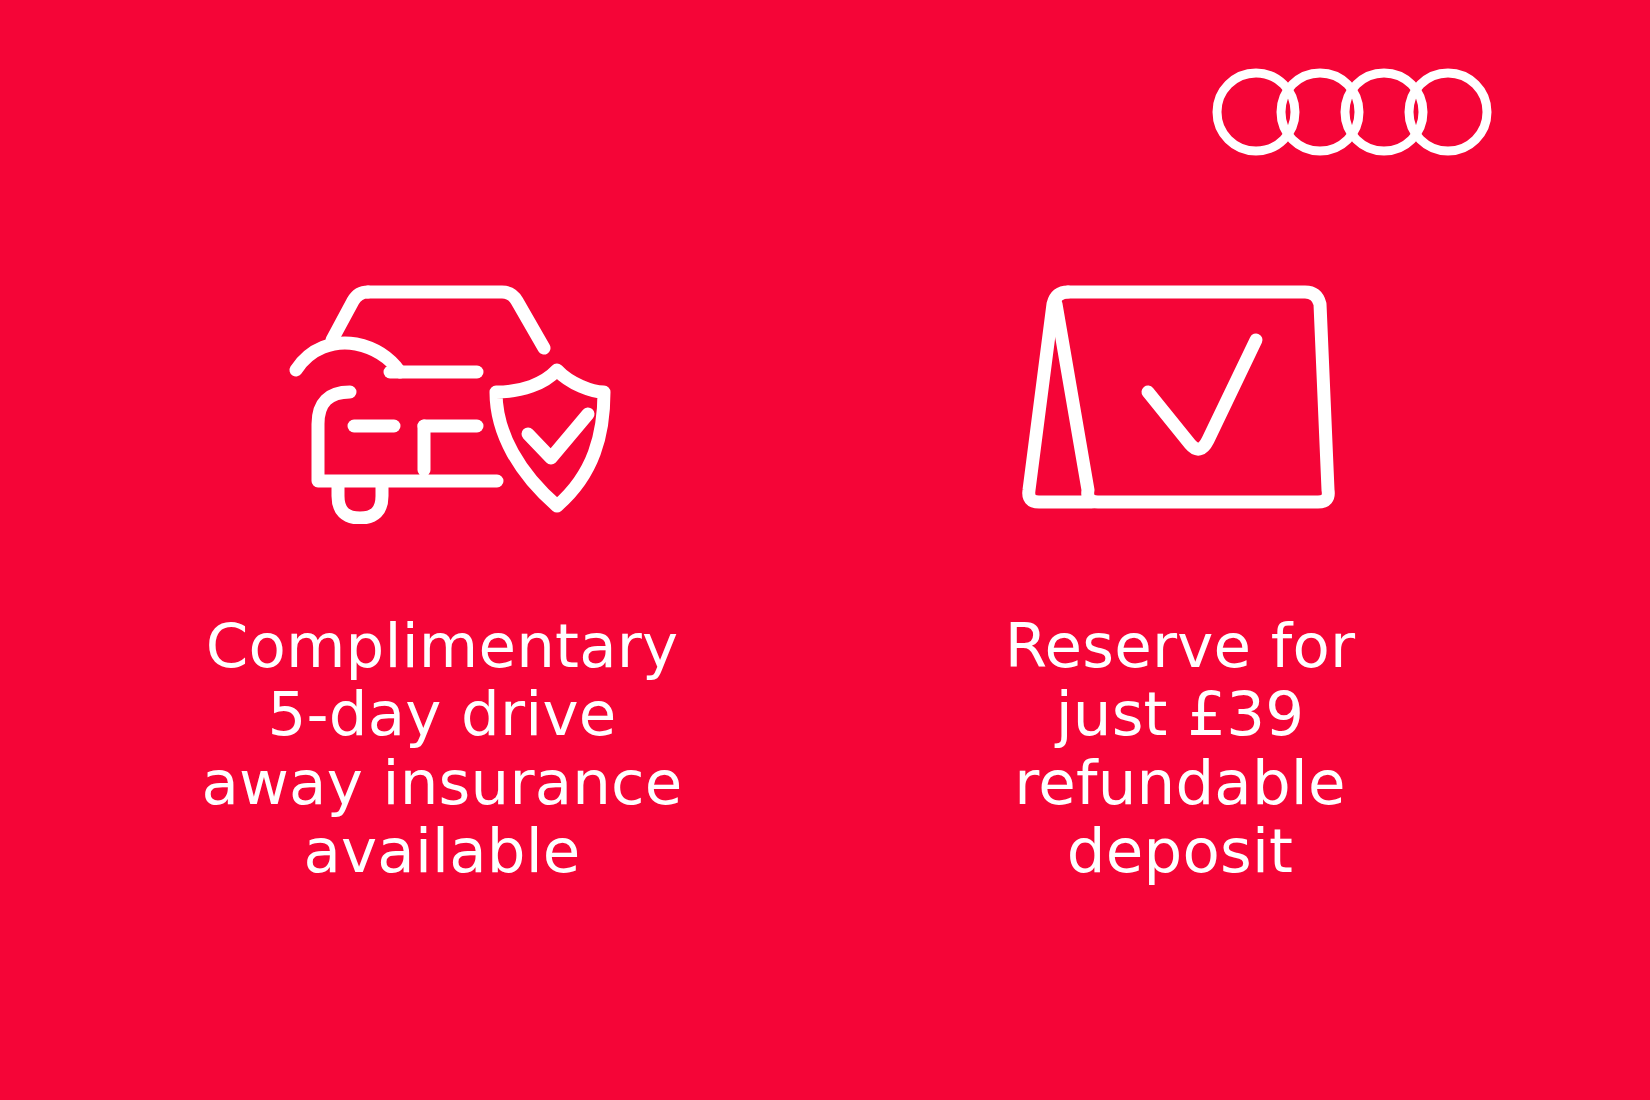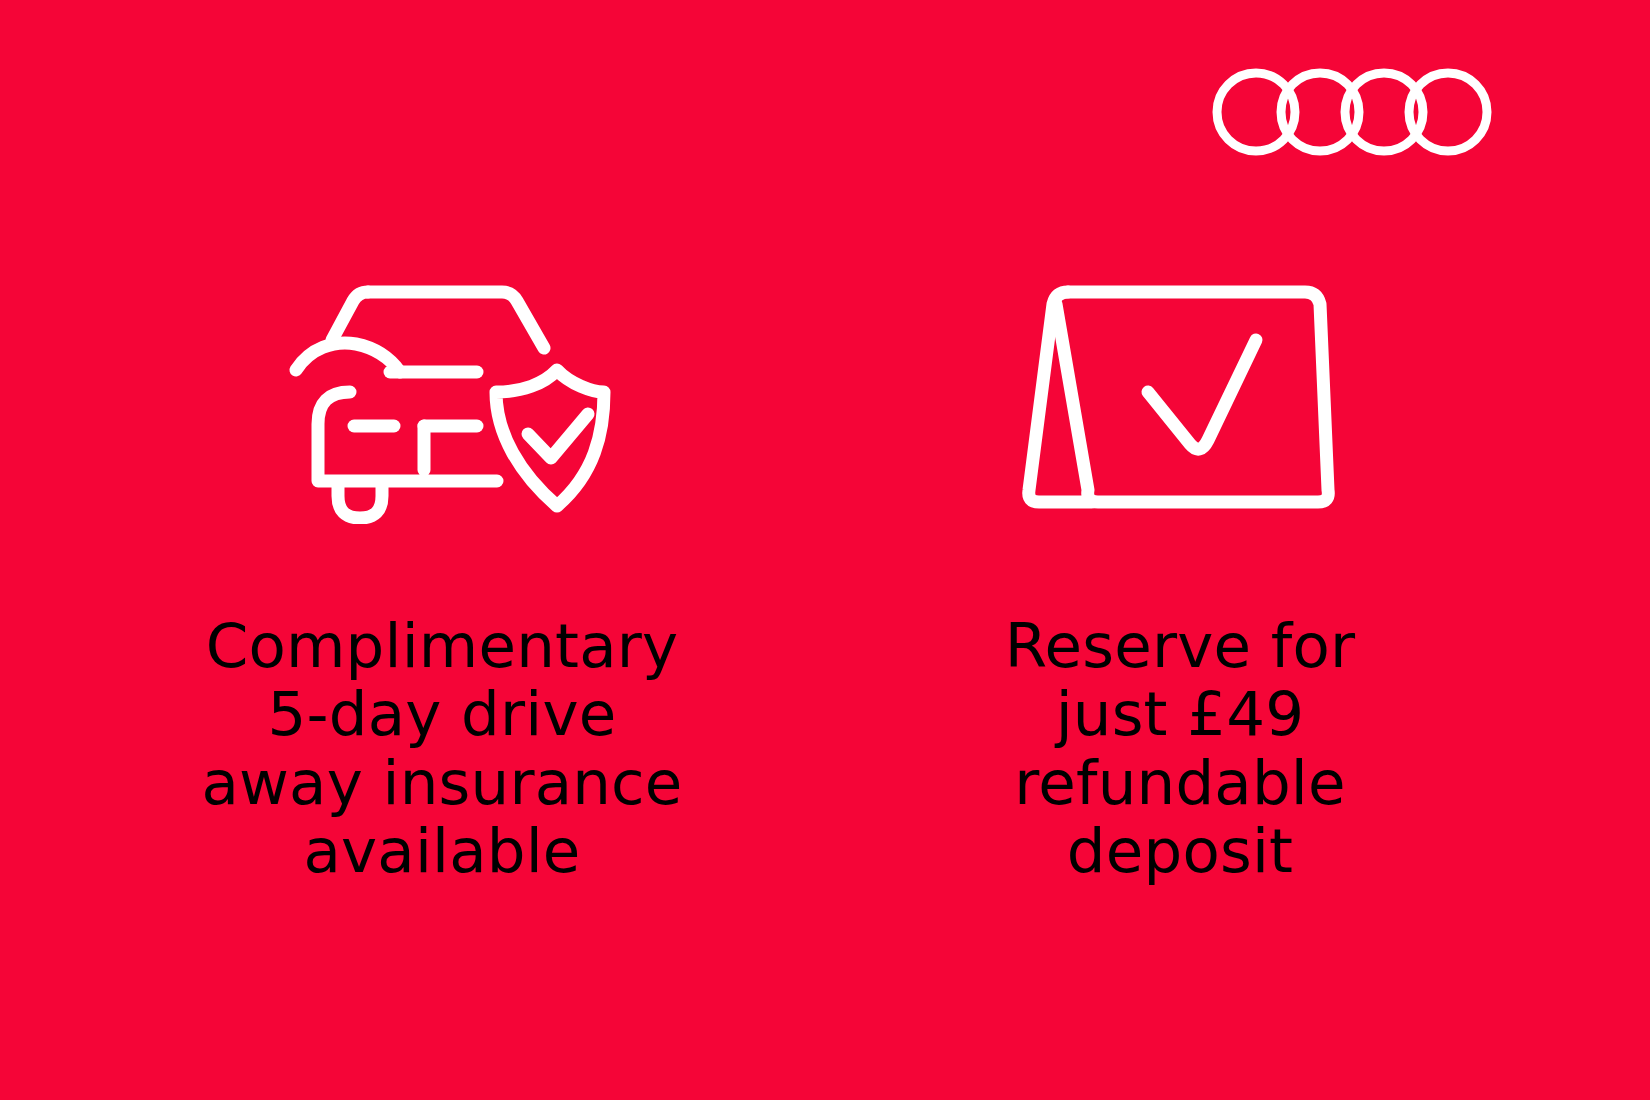--- a/index.html
+++ b/index.html
@@ -58,21 +58,21 @@
     height: 262px;
     display: flex;
     align-items: center;
     justify-content: center;
   }
   .feature-icon svg { display: block; }
 
   .feature-text {
     margin-top: 82px;
     text-align: center;
-    color: #000000;
+    color: #ffffff;
     font-size: 61px;
     line-height: 1.12;
     font-weight: 400;
     letter-spacing: 0.2px;
     white-space: pre-line;
   }
 
   .feature-left .feature-text  { font-size: 61px; width: 620px; }
   .feature-right .feature-text { font-size: 61px; width: 520px; }
 </style>
@@ -140,19 +140,19 @@
             <path d="M48 18 L285 18 Q297 18 300 30 L308 216 Q310 228 298 228 L78 228 Q66 228 68 216 L36 30"></path>
           </g>
 
           <g fill="none" stroke="#FFFFFF" stroke-width="13" stroke-linecap="round" stroke-linejoin="round">
             <path d="M128 118 L170 170 Q180 182 188 166 L236 66"></path>
           </g>
         </svg>
       </div>
 
       <div class="feature-text">Reserve for
-just £49
+just £39
 refundable
 deposit</div>
     </div>
 
   </div>
 </div>
 
 </body></html>

